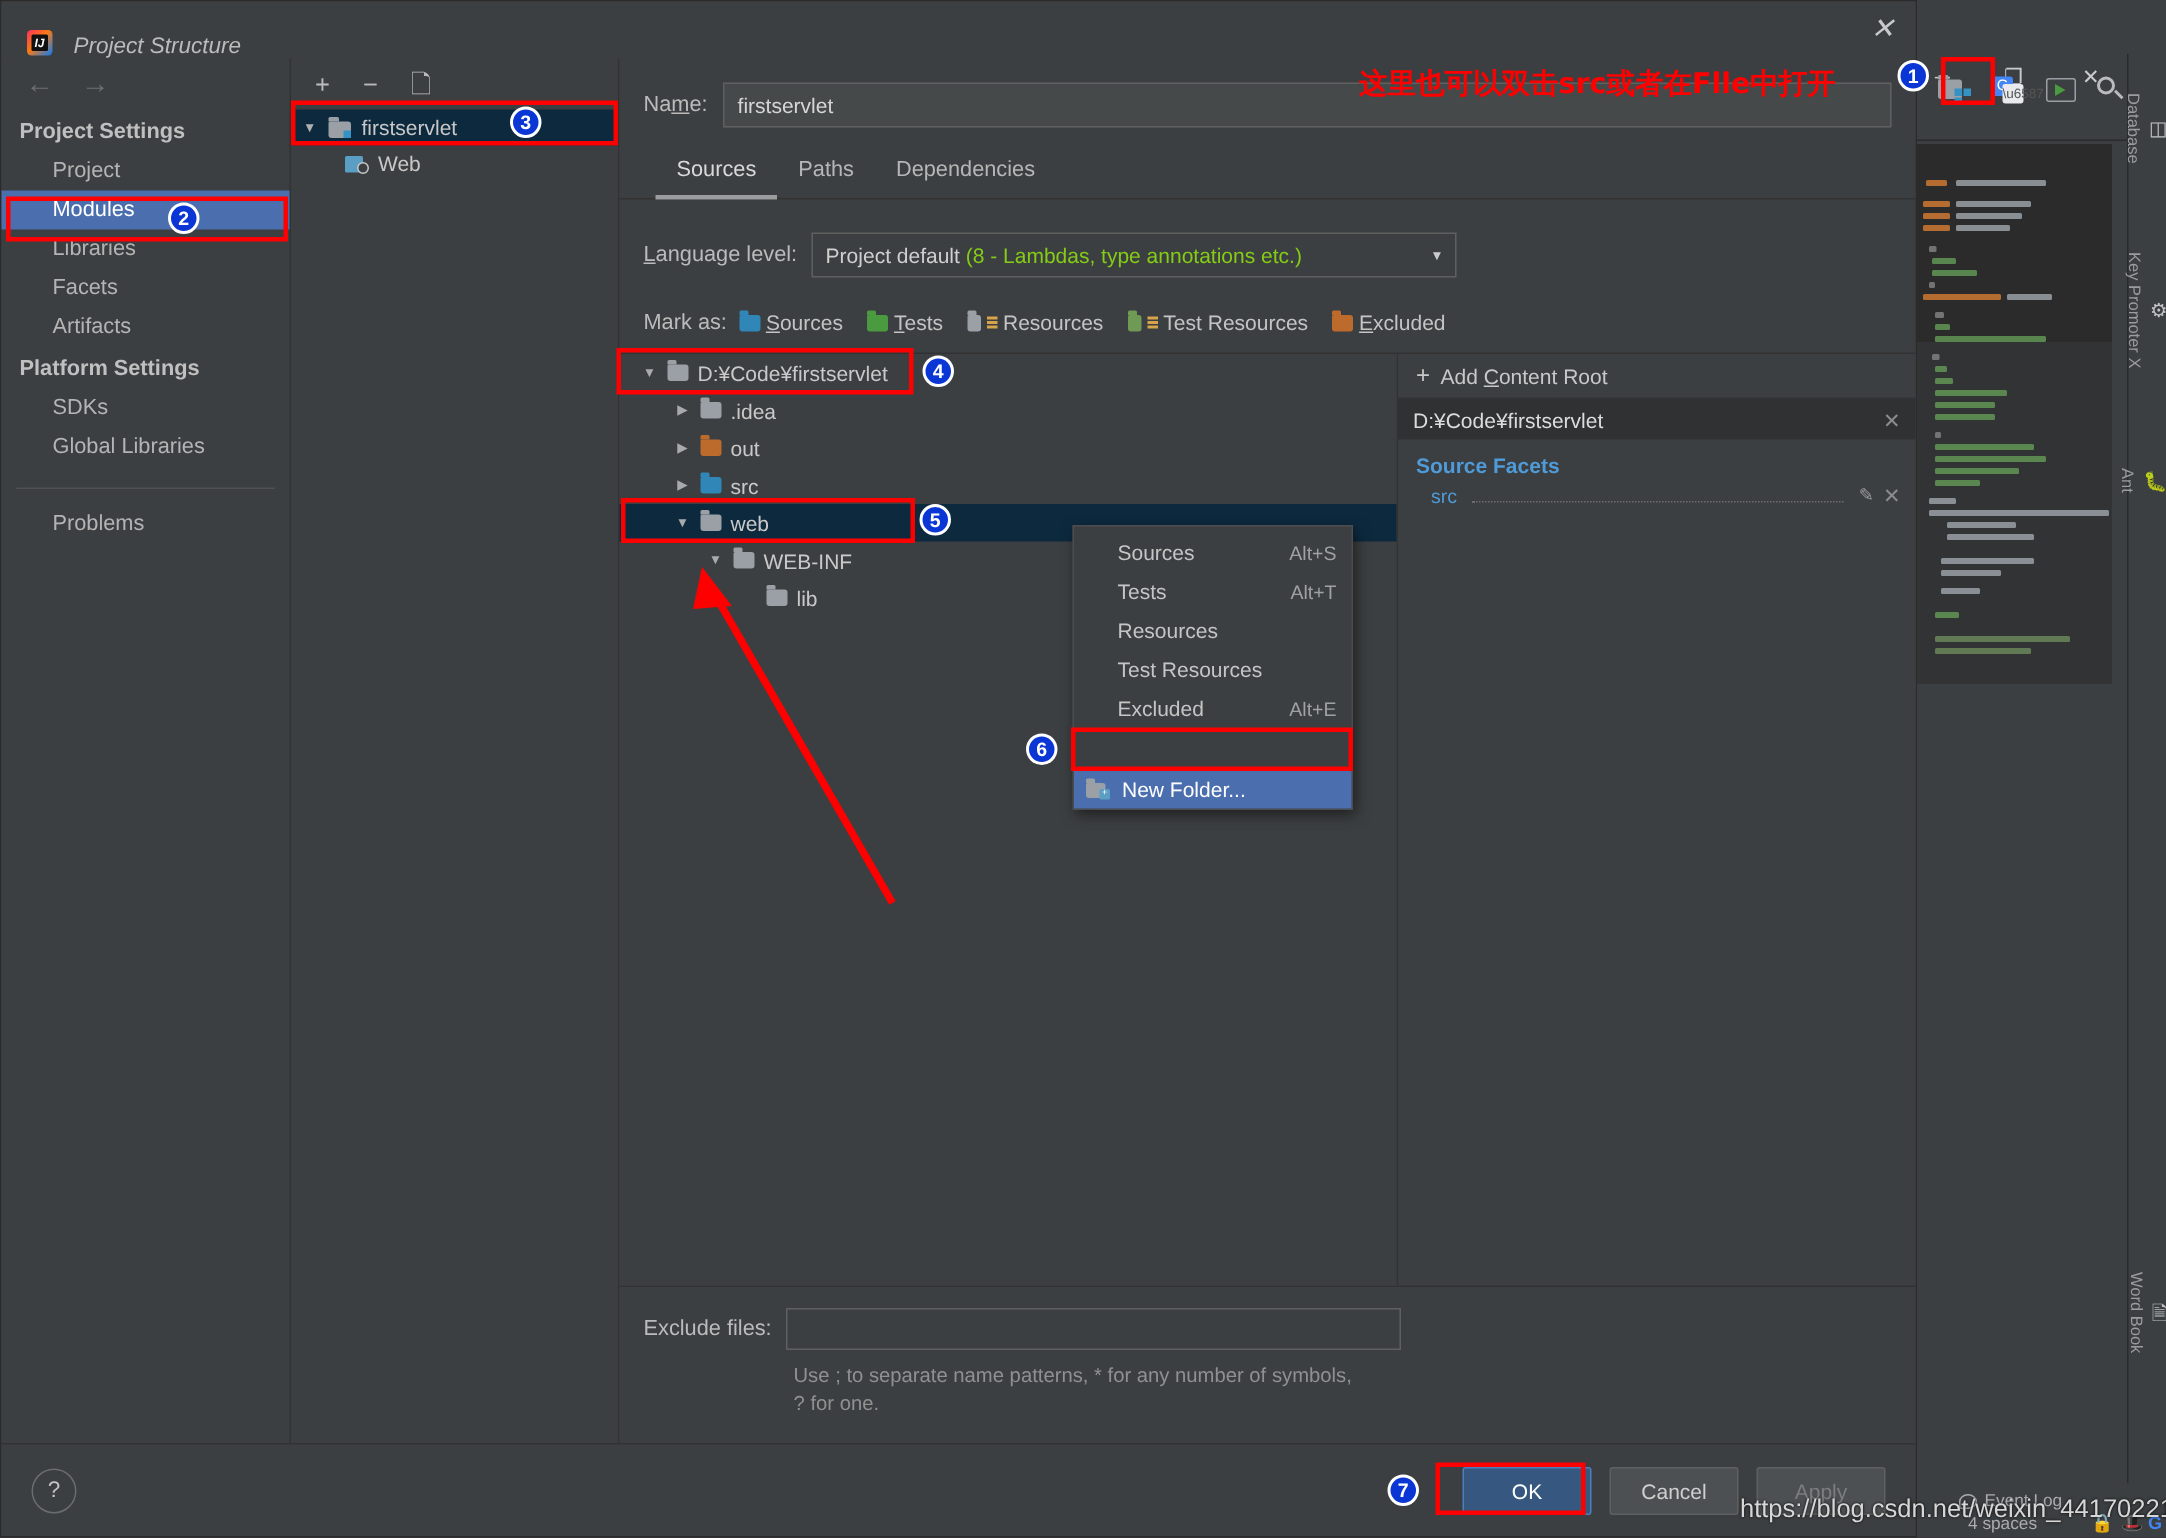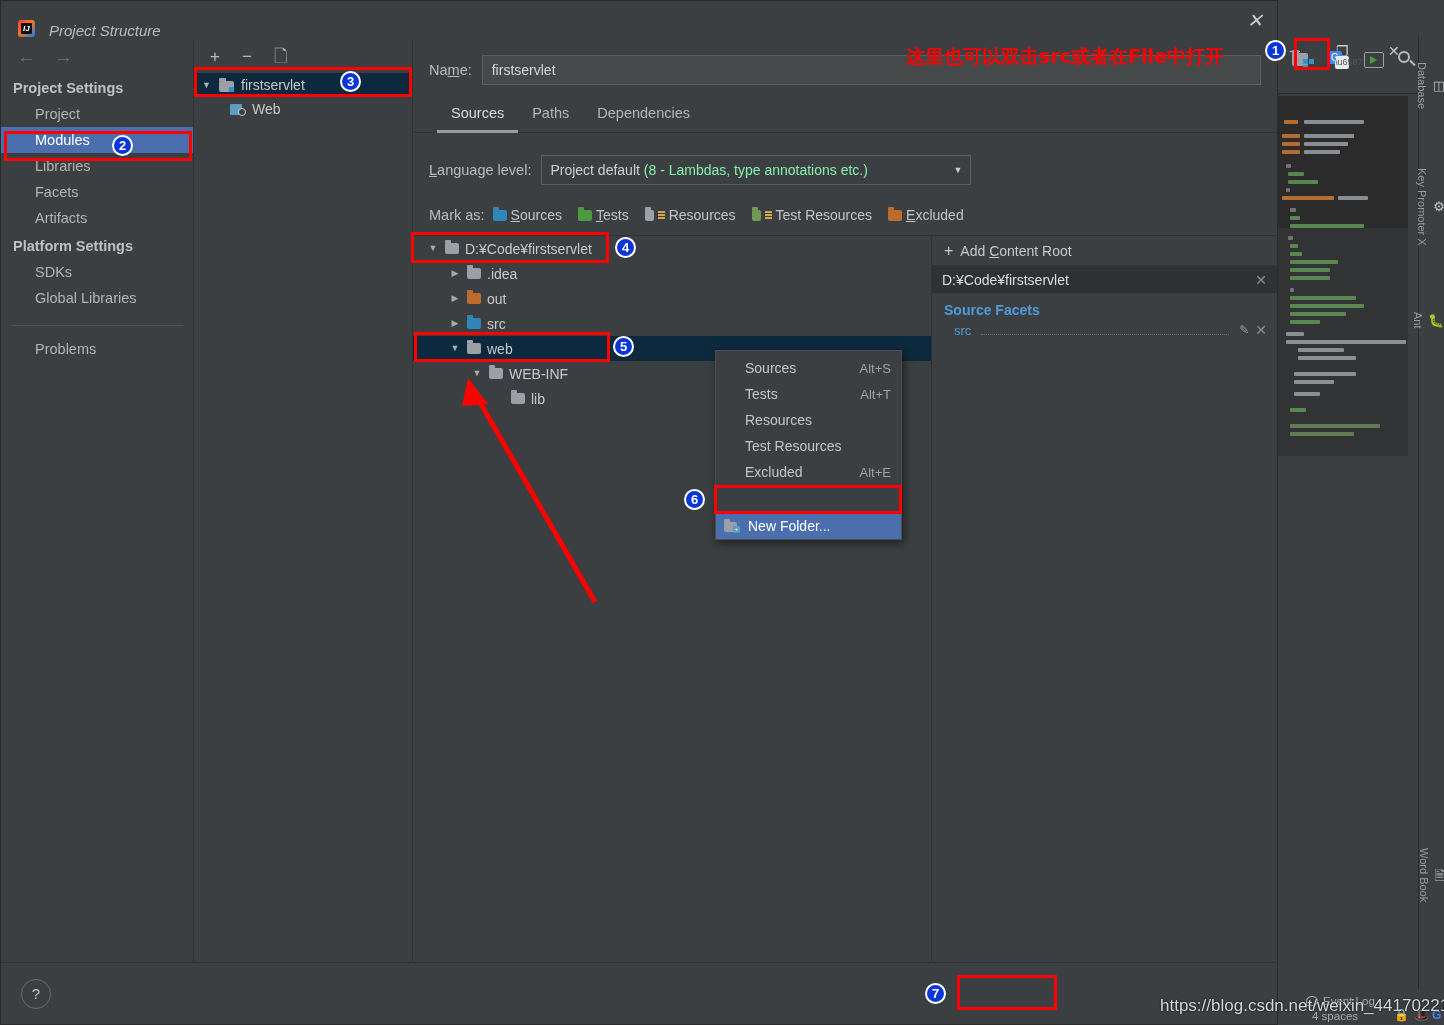--- a/index.html
+++ b/index.html
@@ -106,21 +106,21 @@
     border-bottom: 3px solid transparent; margin-bottom: -1px;
   }
   .tab.active { color: #d9d9d9; border-bottom-color: #9a9c9e; }
 
   .langrow { display: flex; align-items: center; gap: 10px; padding: 22px 16px 0 16px; }
   .combo {
     width: 430px; height: 30px; background: #3c3f41; border: 1px solid #5e6060;
     display: flex; align-items: center; padding: 0 8px; color: #cfcfcf; font-size: 14px;
     justify-content: space-between; cursor: pointer;
   }
-  .combo .dim { color: #86efac; }
+  .combo .dim { color: #84cc16; }
   .caret { color: #c9cbcd; font-size: 9px; }
 
   .markrow { display: flex; align-items: center; gap: 8px; padding: 22px 16px 12px 16px; }
   .markitem { display: flex; align-items: center; gap: 4px; color: #c4c4c4; font-size: 14px; cursor: pointer; margin-right: 8px; }
   .fldr { width: 14px; height: 11px; border-radius: 1px 2px 2px 2px; position: relative; display: inline-block; }
   .fldr::before { content:''; position:absolute; left:0; top:-3px; width:6px; height:3px; border-radius:1px 1px 0 0; background: inherit; }
   .lines { width: 7px; height: 10px; display:inline-block; position: relative; }
   .lines::before{content:'';position:absolute;left:0;top:1px;width:7px;height:1.5px;background:#d8a44a;box-shadow:0 3px 0 #d8a44a,0 6px 0 #d8a44a;}
 
   .content-area { flex: 1 1 auto; display: flex; min-height: 0; border-top: 1px solid #323232; }
@@ -488,25 +488,40 @@
             <div class="sfhdr">Source Facets</div>
             <div class="sfrow">
               <span class="sfname">src</span>
               <span class="dots"></span>
               <span class="pencil">✎</span>
               <span class="xbtn">✕</span>
             </div>
           </div>
         </div>
 
+        <div class="excl">
+          <div class="excl-row">
+            <span class="lbl">Exclude files:</span>
+            <span class="excl-field"></span>
+          </div>
+          <div class="excl-hint">
+            <span>Use ; to separate name patterns, * for any number of symbols,</span><br>
+            <span>? for one.</span>
+          </div>
+        </div>
       </div>
     </div>
 
     <div class="footer">
       <span class="helpbtn">?</span>
+      <span class="btns">
+        <span class="btn primary">OK</span>
+        <span class="btn">Cancel</span>
+        <span class="btn disabled">Apply</span>
+      </span>
     </div>
   </div>
 
   <div class="ctxmenu">
     <div class="ctxitem">
       <span class="lbltxt">Sources</span>
       <span class="sc">Alt+S</span>
     </div>
     <div class="ctxitem">
       <span class="lbltxt">Tests</span>

